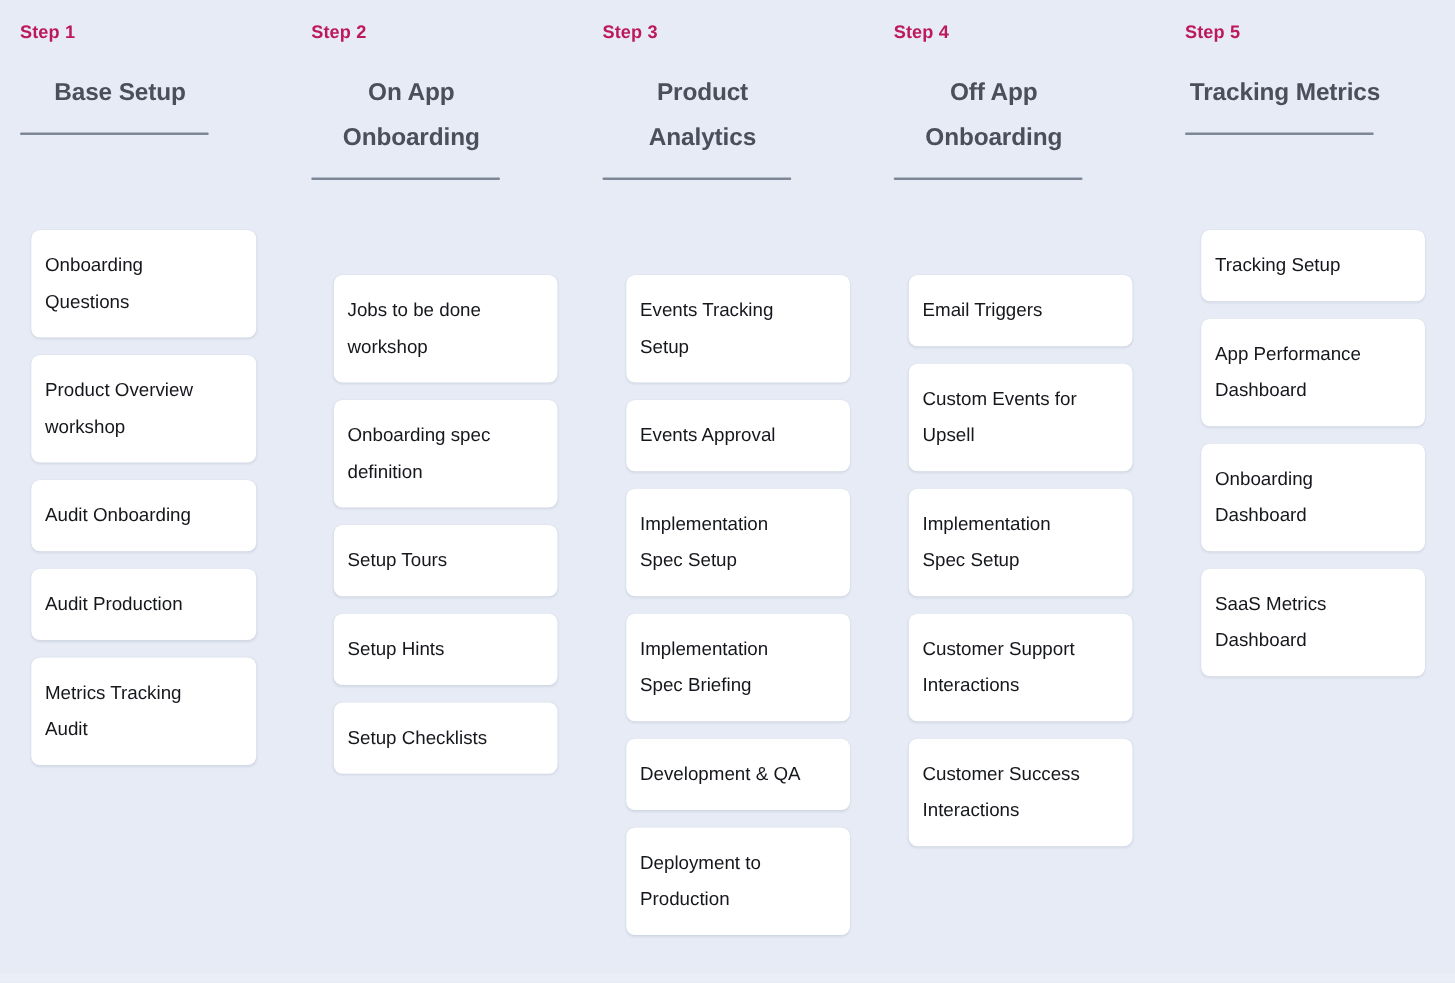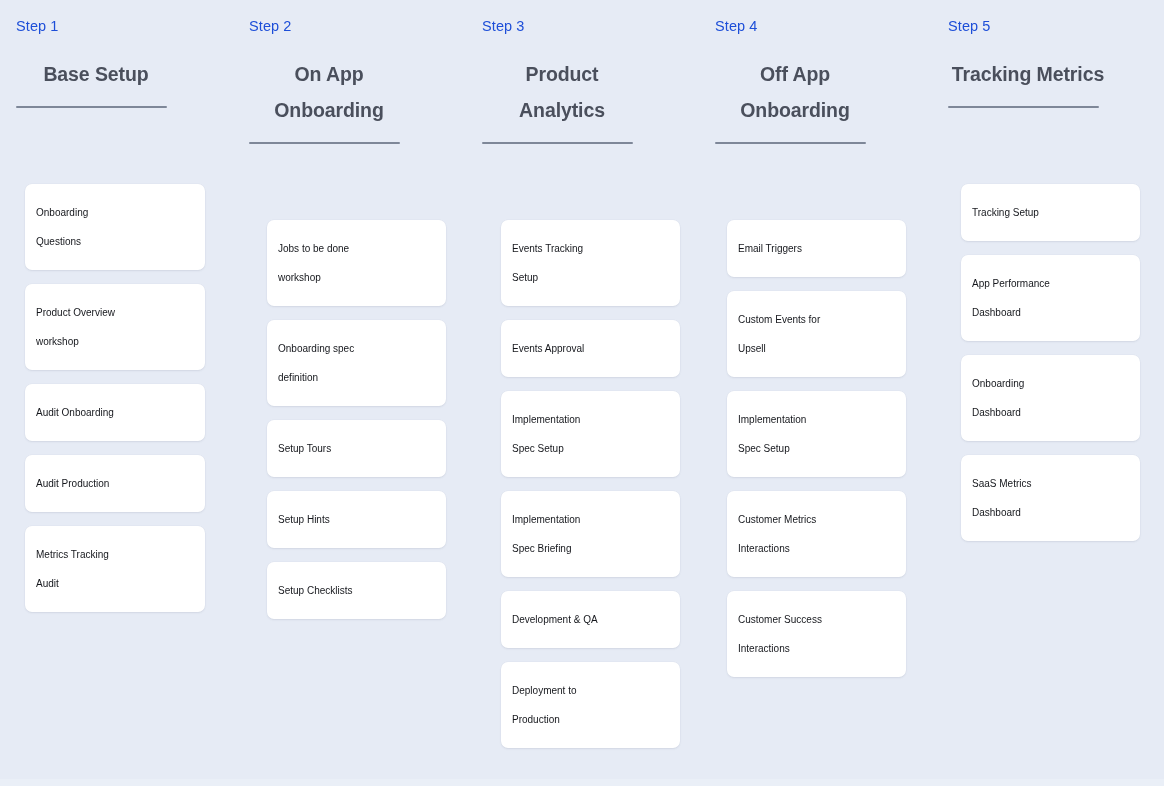--- a/index.html
+++ b/index.html
@@ -29,25 +29,25 @@
     box-sizing: border-box;
     position: relative;
     height: 786px;
   }
   .col-head {
     padding-left: 16px;
     padding-top: 18px;
   }
   .step-label {
     font-size: 14.5px;
-    color: #1d4ed8;
+    color: #be185d;
     letter-spacing: 0.1px;
     line-height: 16px;
     margin: 0 0 22px 0;
-    font-weight: 400;
+    font-weight: 700;
   }
   .step-title {
     font-size: 19.5px;
     font-weight: 700;
     color: #4a4f5c;
     line-height: 36px;
     width: 160px;
     margin: 0;
     letter-spacing: -0.1px;
     text-align: center;
@@ -69,21 +69,21 @@
   .column.c5 .cards { padding-left: 29px; }
 
   .card {
     width: 179px;
     box-sizing: border-box;
     background: #ffffff;
     border-radius: 7px;
     padding: 14px 13px 14px 11px;
     margin-bottom: 14px;
     box-shadow: 0 1px 2px rgba(60, 72, 100, 0.10), 0 0 0 0.5px rgba(120,135,165,0.05);
-    font-size: 10px;
+    font-size: 15px;
     color: #15171c;
     line-height: 29px;
     font-weight: 400;
   }
   .card.w180 { width: 180px; }
   .card-text {
     display: block;
     white-space: pre-line;
   }
   .bottom-strip {
@@ -203,21 +203,21 @@
         </div>
       <div class="card">
           <span class="card-text">Custom Events for
 Upsell</span>
         </div>
       <div class="card">
           <span class="card-text">Implementation
 Spec Setup</span>
         </div>
       <div class="card">
-          <span class="card-text">Customer Metrics
+          <span class="card-text">Customer Support
 Interactions</span>
         </div>
       <div class="card">
           <span class="card-text">Customer Success
 Interactions</span>
         </div>
     </div>
   </div>
 
   <div class="column c5">

